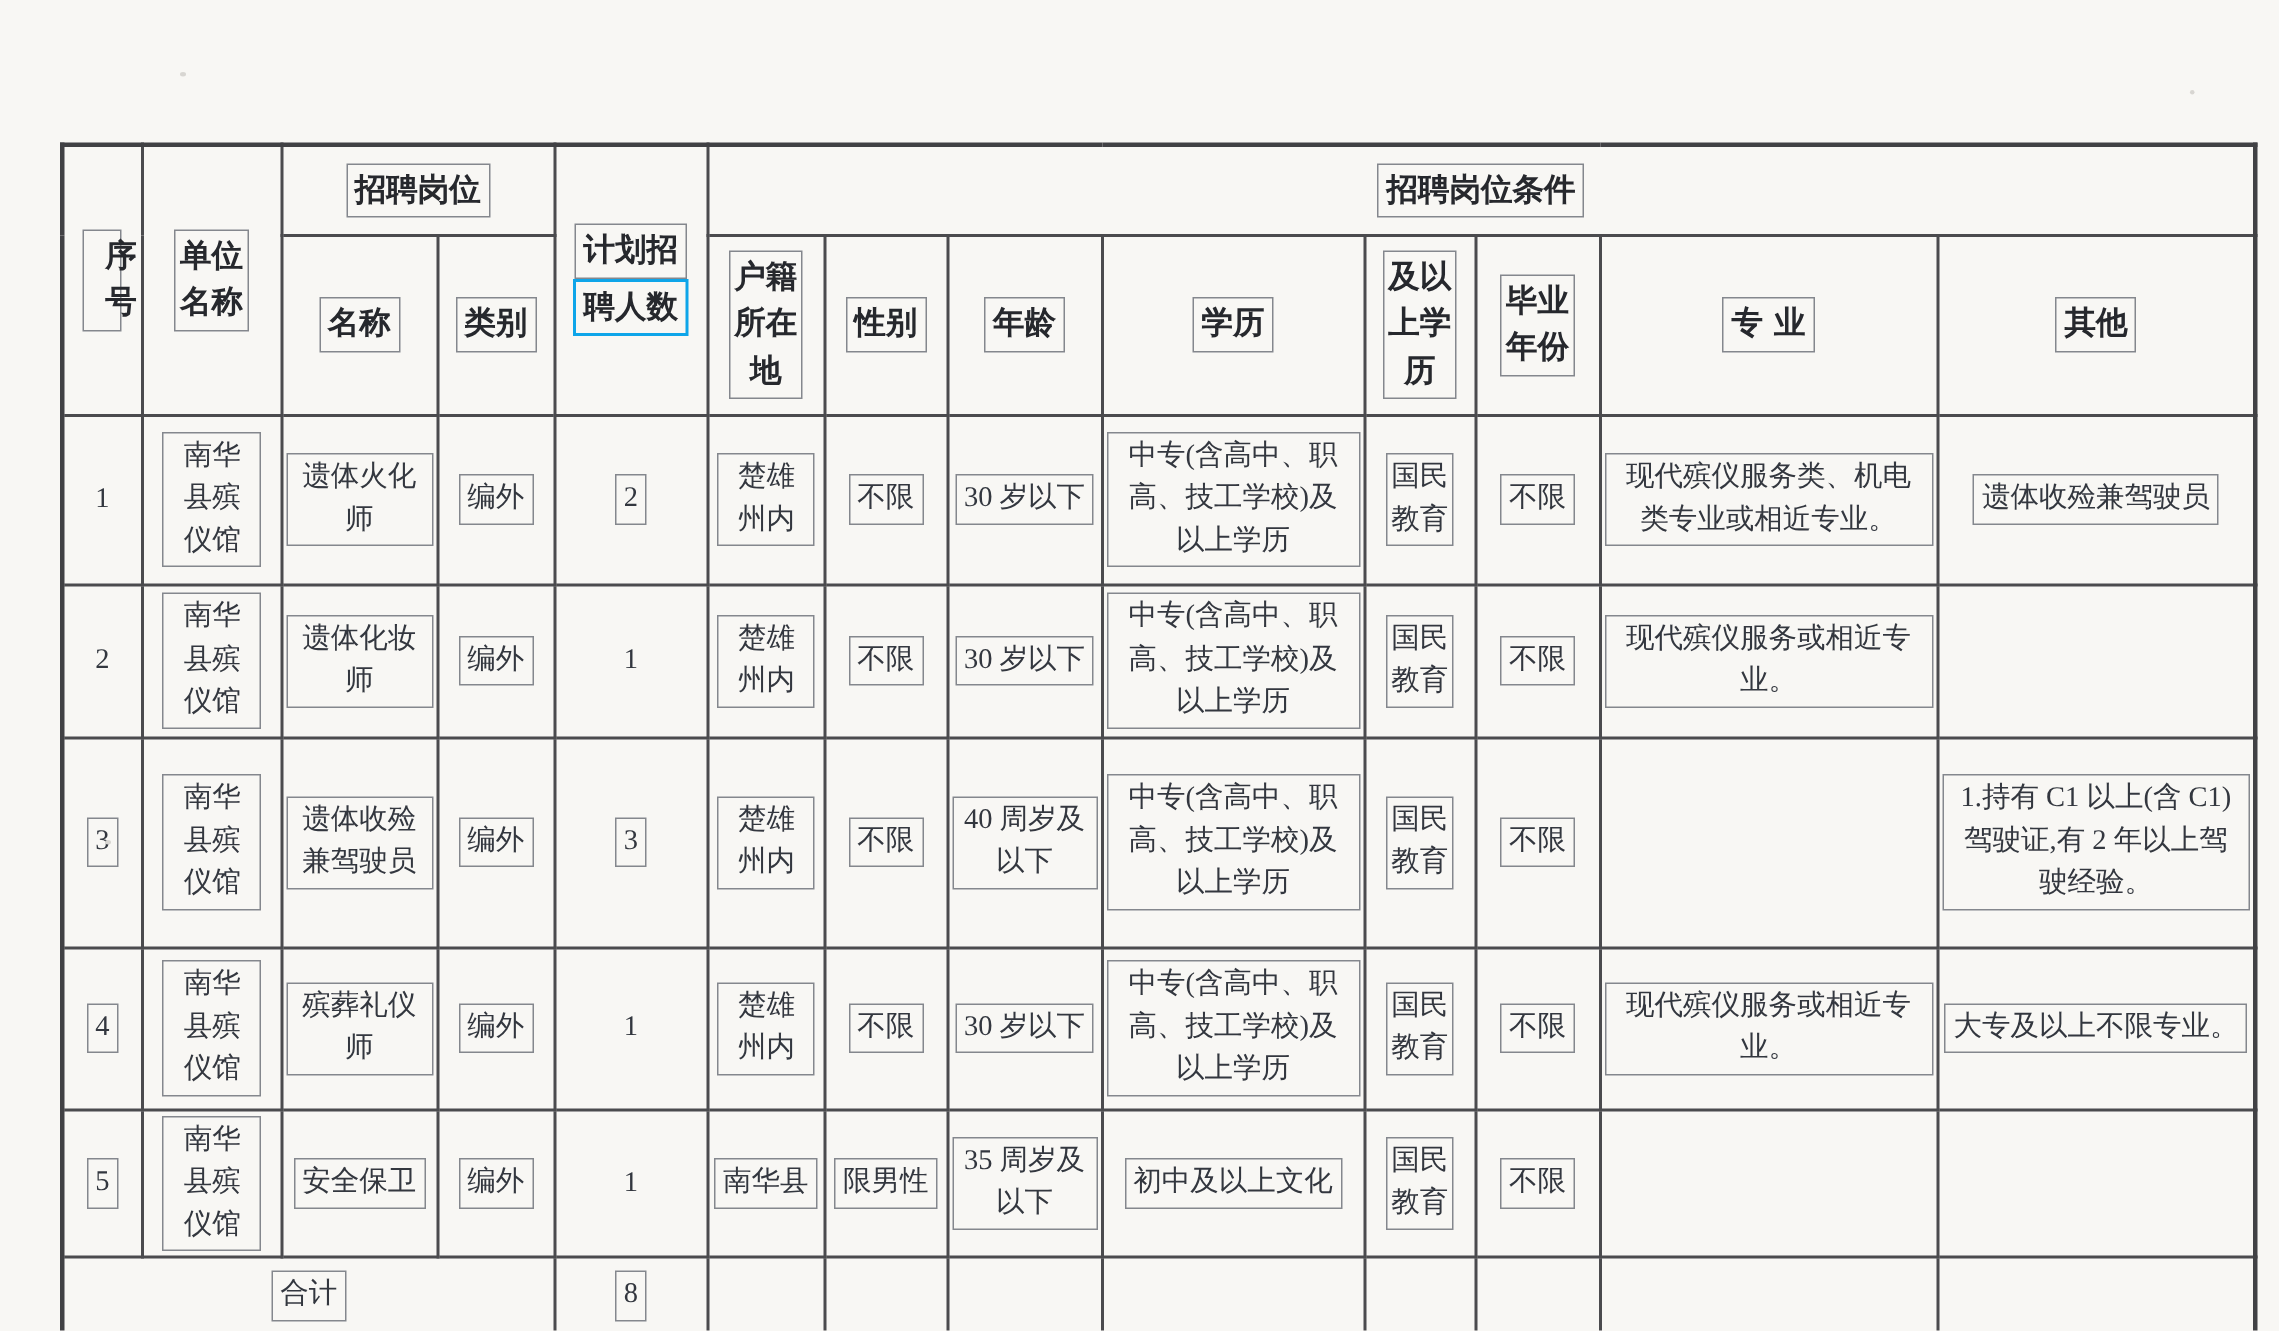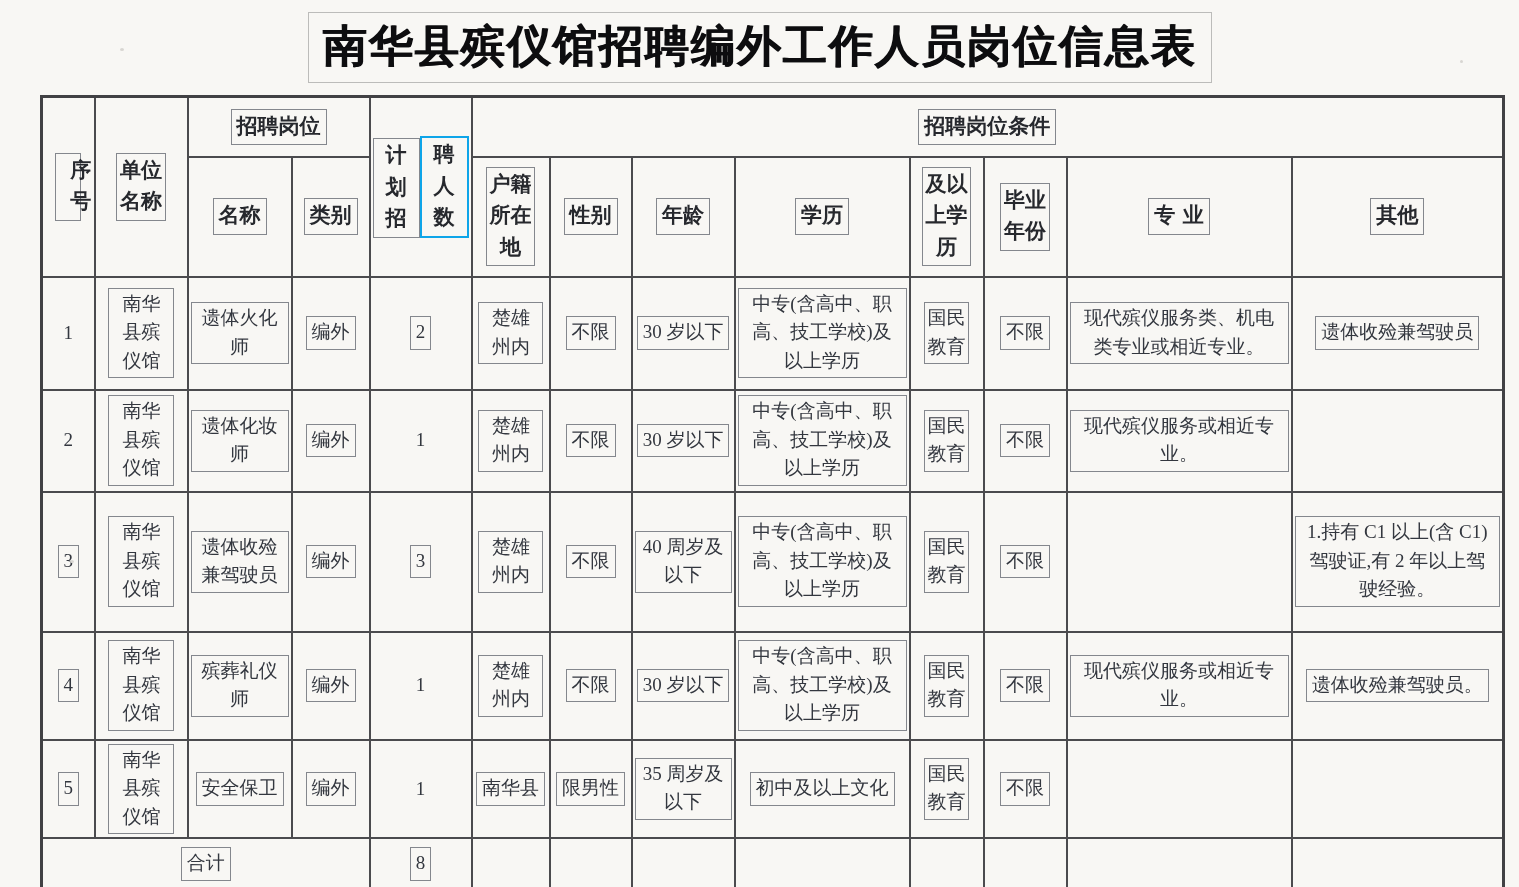--- a/index.html
+++ b/index.html
@@ -62,21 +62,21 @@
     text-align:center;
     vertical-align:middle;
   }
   .tb:empty { display:none; }
   .plain { display:inline-block; line-height:1.5; }
 
   .w1 { width:1.25em; padding-left:14px; padding-right:2px; }   
   .w2 { width:2.35em; padding-left:2px; padding-right:2px; }   
   .w3 { max-width:3.45em; padding-left:4px; padding-right:3px;}
 
-  .stack { display:flex; flex-direction:row; align-items:flex-end; }
+  .stack { display:flex; flex-direction:column; align-items:center; }
   .stack .tb { margin:0; }
   .tb.blue { border:2px solid #0ea5e9; }
 
   
   tr.h1  { height:60px; }
   tr.h2  { height:120px; }
   tr.r1  { height:113px; }
   tr.r2  { height:102px; }
   tr.r3  { height:140px; }
   tr.r4  { height:108px; }
@@ -84,23 +84,20 @@
   tr.rt  { height:52px;margin-top:44px; }
 
   
   .speck { position:absolute; background:#d8d6d2; border-radius:50%; }
 </style>
 </head>
 <body>
 
 <div class="page">
 
-  <div class="title-wrap">
-    <h1 class="title">南华县殡仪馆招聘编外工作人员岗位信息表</h1>
-  </div>
 
   <table class="grid">
     <colgroup>
       <col style="width:53px">
         <col style="width:93px">
         <col style="width:104px">
       <col style="width:78px">
         <col style="width:102px">
         <col style="width:78px">
       <col style="width:82px">
@@ -193,21 +190,21 @@
         <td><span class="tb">殡葬礼仪师</span></td>
         <td><span class="tb">编外</span></td>
         <td><span class="plain">1</span></td>
         <td><span class="tb w3">楚雄州内</span></td>
         <td><span class="tb">不限</span></td>
         <td><span class="tb">30 岁以下</span></td>
         <td><span class="tb">中专(含高中、职高、技工学校)及以上学历</span></td>
         <td><span class="tb w2">国民教育</span></td>
         <td><span class="tb">不限</span></td>
         <td><span class="tb">现代殡仪服务或相近专业。</span></td>
-        <td><span class="tb">遗体收殓兼驾驶员。</span></td>
+        <td><span class="tb">大专及以上不限专业。</span></td>
       </tr>
 
       <tr class="r5">
         <td><span class="tb">5</span></td>
         <td><span class="tb w3">南华县殡仪馆</span></td>
         <td><span class="tb">安全保卫</span></td>
         <td><span class="tb">编外</span></td>
         <td><span class="plain">1</span></td>
         <td><span class="tb">南华县</span></td>
         <td><span class="tb">限男性</span></td>

